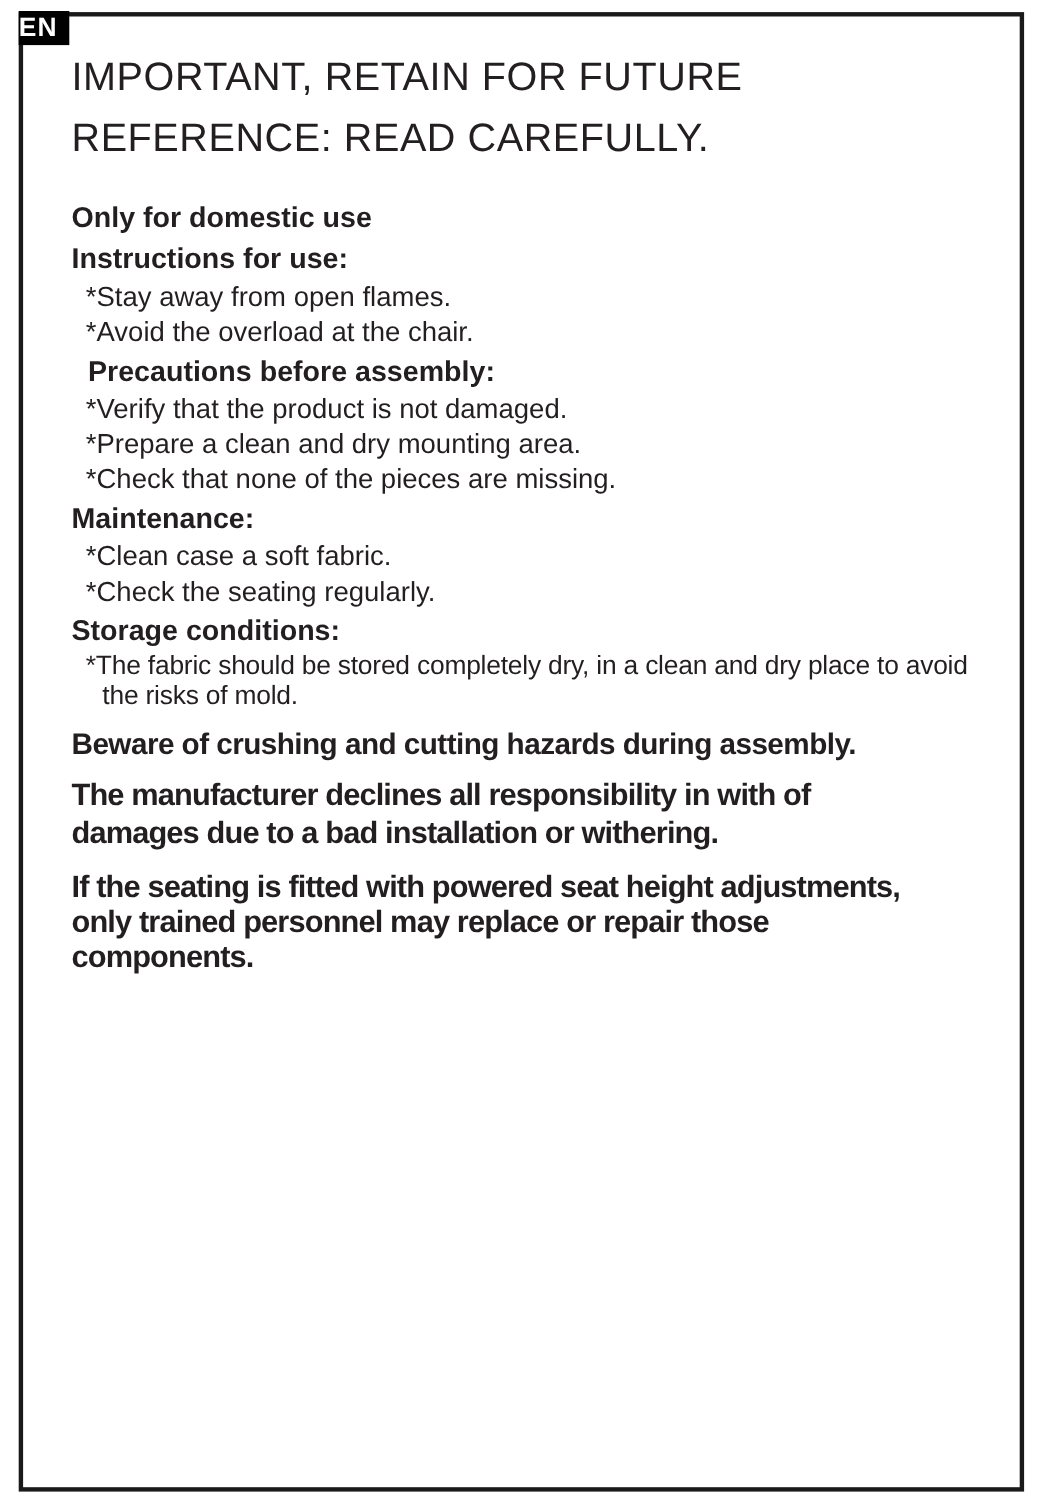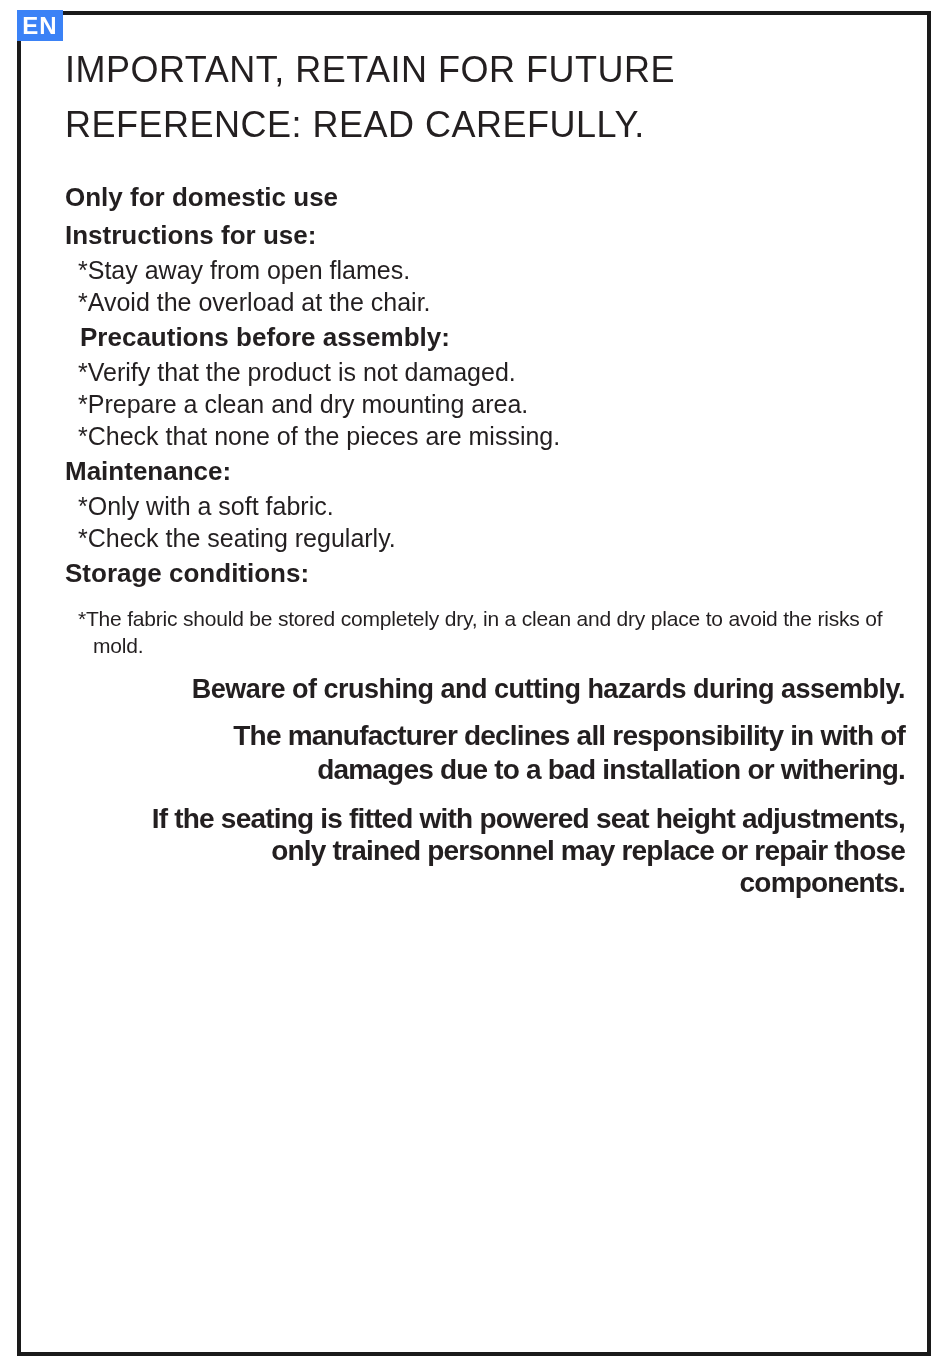--- a/index.html
+++ b/index.html
@@ -23,28 +23,28 @@
     height: 1345px;
     border: 4px solid #1a1a1a;
     box-sizing: border-box;
   }
   .badge {
     position: absolute;
     left: 17px;
     top: 10px;
     width: 46px;
     height: 31px;
-    background: #3b82f6;
+    background: #000000;
     color: #ffffff;
     font-weight: bold;
     font-size: 24px;
     letter-spacing: 1px;
     display: flex;
     align-items: center;
-    justify-content: center;
+    justify-content: flex-start;
     z-index: 2;
   }
   .content {
     position: absolute;
     left: 65px;
     top: 30px;
     width: 840px;
   }
   .title {
     margin-top: 12px;
@@ -62,24 +62,24 @@
   }
   .section-heading.indent { margin-left: 15px; }
   .bullet {
     font-size: 25px;
     line-height: 32px;
     margin-left: 13px;
     padding-left: 15px;
     text-indent: -15px;
   }
   .bullet.narrow {
-    font-size: 21px;
+    font-size: 24px;
     letter-spacing: -0.2px;
     line-height: 27px;
-    margin-top: 13px;
+    margin-top: 0;
     max-width: 845px;
   }
   .warning {
     font-weight: bold;
   }
   .warning-1 {
     margin-top: 12px;
     font-size: 27px;
     line-height: 36px;
     letter-spacing: -0.5px;
@@ -89,21 +89,21 @@
     font-size: 28px;
     line-height: 34px;
     letter-spacing: -0.8px;
   }
   .warning-3 {
     margin-top: 16px;
     font-size: 28px;
     line-height: 32px;
     letter-spacing: -0.8px;
   }
-  .warning-line { white-space: nowrap; text-align: right; }
+  .warning-line { white-space: nowrap; }
 </style>
 </head>
 <body>
 
 <div class="frame"></div>
 
 <div class="badge">
   <span>EN</span>
 </div>
 
@@ -126,21 +126,21 @@
 
   <div class="section">
     <div class="section-heading indent">Precautions before assembly:</div>
     <div class="bullet">*Verify that the product is not damaged.</div>
     <div class="bullet">*Prepare a clean and dry mounting area.</div>
     <div class="bullet">*Check that none of the pieces are missing.</div>
   </div>
 
   <div class="section">
     <div class="section-heading">Maintenance:</div>
-    <div class="bullet">*Only with a soft fabric.</div>
+    <div class="bullet">*Clean case a soft fabric.</div>
     <div class="bullet">*Check the seating regularly.</div>
   </div>
 
   <div class="section">
     <div class="section-heading">Storage conditions:</div>
     <div class="bullet narrow">*The fabric should be stored completely dry, in a clean and dry place to avoid the risks of mold.</div>
   </div>
 
   <div class="warning warning-1">
     <div class="warning-line">Beware of crushing and cutting hazards during assembly.</div>

